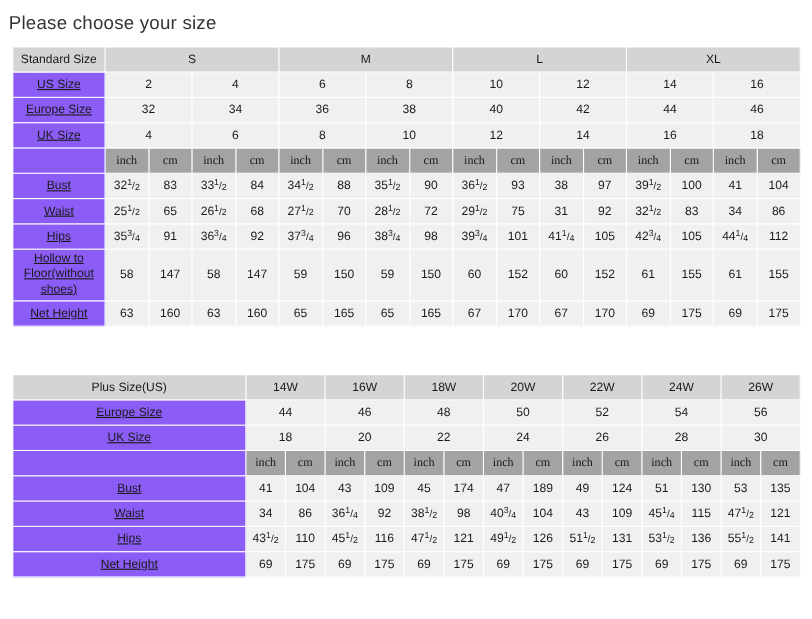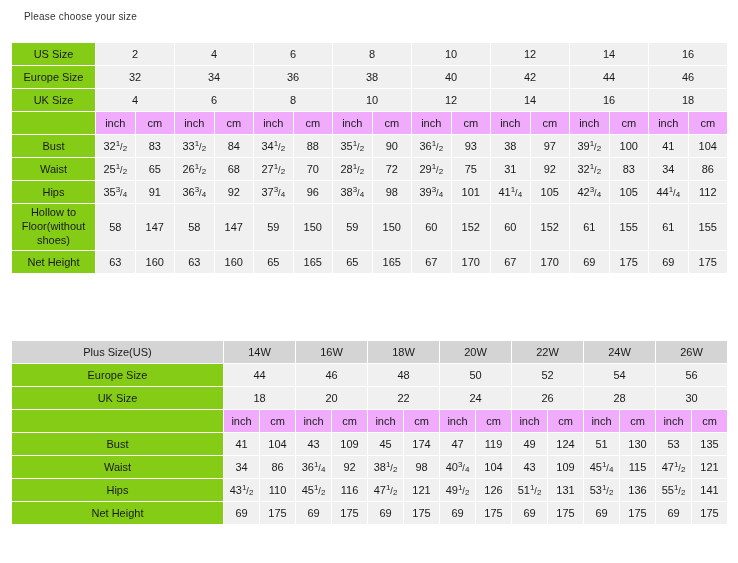--- a/index.html
+++ b/index.html
@@ -9,23 +9,23 @@
   }
   body {
     width: 738px;
     height: 563px;
     font-family: "Liberation Sans", sans-serif;
     color: #1a1a1a;
     position: relative;
     overflow: hidden;
   }
   .page-title {
-    font-size: 10px;
+    font-size: 17px;
     color: #333333;
-    padding: 11px 0 0 24px;
+    padding: 11px 0 0 8px;
     letter-spacing: 0.2px;
   }
   table {
     border-collapse: collapse;
     table-layout: fixed;
   }
   #table-one {
     position: absolute;
     left: 11px;
     top: 42px;
@@ -44,27 +44,29 @@
     text-align: center;
     vertical-align: middle;
     padding: 0;
     height: 22px;
     color: #1a1a1a;
   }
   .hdr {
     background: #d4d4d4;
   }
   .lbl {
-    background: #84cc16;
+    background: #8b5cf6;
+    text-decoration: underline;
   }
   .val {
     background: #f0f0f0;
   }
   .unit {
-    background: #f0abfc;
+    background: #a3a3a3;
+    font-family: Liberation Serif, serif;
   }
   .tall {
     height: 46px;
   }
   .frac {
     white-space: nowrap;
   }
   .frac sup, .frac sub {
     font-size: 8px;
     line-height: 0;
@@ -80,20 +82,27 @@
 <body>
 
 <div class="page-title">Please choose your size</div>
 
 <table id="table-one">
   <colgroup>
     <col style="width:84px">
     <col span="16" style="width:39.5px">
   </colgroup>
   <tbody>
+      <tr>
+        <td class="hdr">Standard Size</td>
+        <td class="hdr" colspan="4">S</td>
+        <td class="hdr" colspan="4">M</td>
+        <td class="hdr" colspan="4">L</td>
+        <td class="hdr" colspan="4">XL</td>
+      </tr>
       <tr>
         <td class="lbl">US Size</td>
         <td class="val" colspan="2">2</td>
         <td class="val" colspan="2">4</td>
         <td class="val" colspan="2">6</td>
         <td class="val" colspan="2">8</td>
         <td class="val" colspan="2">10</td>
         <td class="val" colspan="2">12</td>
         <td class="val" colspan="2">14</td>
         <td class="val" colspan="2">16</td>
@@ -292,21 +301,21 @@
       </tr>
       <tr>
         <td class="lbl">Bust</td>
         <td class="val">41</td>
         <td class="val">104</td>
         <td class="val">43</td>
         <td class="val">109</td>
         <td class="val">45</td>
         <td class="val">174</td>
         <td class="val">47</td>
-        <td class="val">119</td>
+        <td class="val">189</td>
         <td class="val">49</td>
         <td class="val">124</td>
         <td class="val">51</td>
         <td class="val">130</td>
         <td class="val">53</td>
         <td class="val">135</td>
       </tr>
       <tr>
         <td class="lbl">Waist</td>
         <td class="val">34</td>

